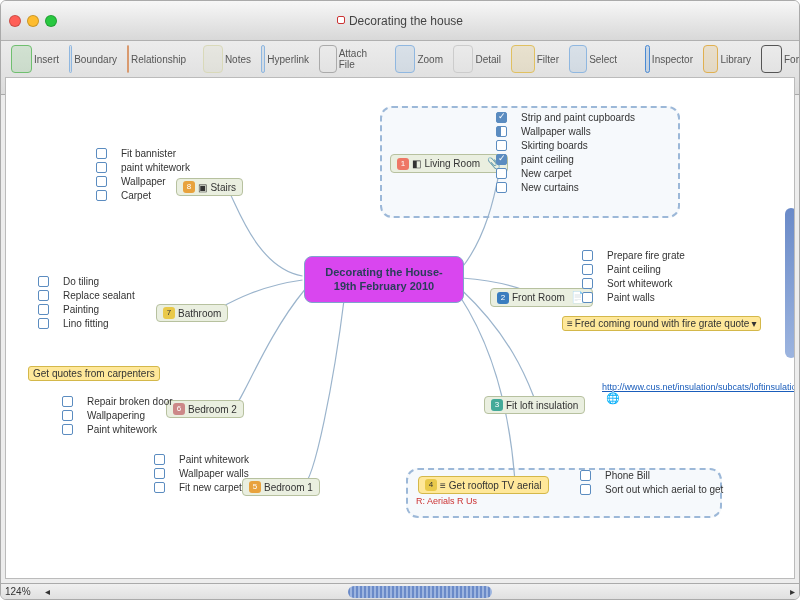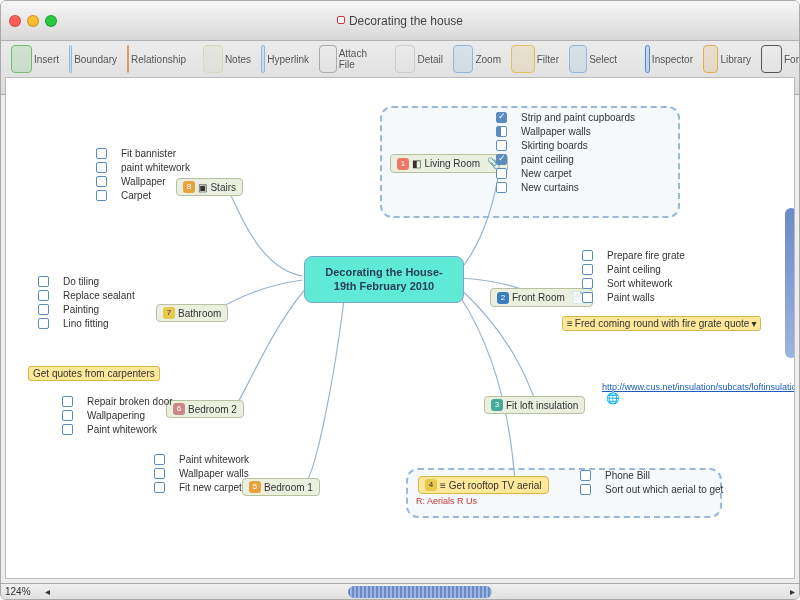--- a/index.html
+++ b/index.html
@@ -12,21 +12,21 @@
 .titletext { position:absolute; left:0; right:0; text-align:center; font-size:12px; color:#444; white-space:nowrap; }
 .titledot { display:inline-block; width:8px;height:8px;border:1px solid #c33;background:#fff;border-radius:2px;margin-right:4px;vertical-align:1px; }
 .toolbar { height:54px; background:linear-gradient(#ececec,#dcdcdc); border-bottom:1px solid #a9a9a9; display:flex; align-items:flex-start; padding:4px 10px; gap:14px; }
 .tgroup { display:flex; gap:10px; }
 .tbtn { display:flex; flex-direction:row; align-items:center; width:48px; gap:2px; cursor:pointer; }
 .ticon { width:28px;height:28px;border-radius:4px; display:flex;align-items:center;justify-content:center; }
 .tlabel { font-size:10px; color:#555; }
 .tspacer { flex:1; }
 .canvas { position:absolute; top:76px; left:4px; right:4px; bottom:20px; background:#fff; border:1px solid #bbb; overflow:hidden; }
 svg.lines { position:absolute; top:0; left:0; width:100%; height:100%; pointer-events:none; }
-.central { position:absolute; left:298px; top:178px; width:160px; padding:8px; background:#5eead4; border:1px solid #7fa4cc; border-radius:8px; text-align:center; font-weight:bold; color:#2a3e5a; font-size:11px; line-height:1.3; }
+.central { position:absolute; left:298px; top:178px; width:160px; padding:8px; background:#d946ef; border:1px solid #7fa4cc; border-radius:8px; text-align:center; font-weight:bold; color:#2a3e5a; font-size:11px; line-height:1.3; }
 .node { position:absolute; background:#eaefe0; border:1px solid #b7c19f; border-radius:4px; padding:2px 6px; display:flex; align-items:center; gap:3px; font-size:10px; cursor:pointer; }
 .badge { display:inline-block; width:12px;height:12px;border-radius:3px;font-size:8px;text-align:center;line-height:12px;color:#fff; }
 .b1{background:#e76;} .b2{background:#3a7dbf;} .b3{background:#4a9;} .b4{background:#e9c94a;color:#333;} .b5{background:#e8a23d;} .b6{background:#c88;} .b7{background:#e9c94a;color:#333;} .b8{background:#e8a23d;}
 .children { position:absolute; display:flex; flex-direction:column; gap:3px; }
 .child { display:flex; align-items:center; gap:14px; font-size:10px; white-space:nowrap; }
 .chk { width:11px;height:11px;border:1px solid #5b8cc0;border-radius:2px;background:#fff; display:inline-block; }
 .chk.done { background:#5b8cc0; position:relative; }
 .chk.done:after { content:"✓"; color:#fff; font-size:9px; position:absolute; left:1px; top:-2px; }
 .chk.half { background:linear-gradient(90deg,#5b8cc0 50%,#fff 50%); }
 .note { background:#ffe89a; border:1px solid #d4b84a; border-radius:3px; padding:1px 4px; font-size:10px; display:inline-flex; align-items:center; gap:2px; }
@@ -79,26 +79,26 @@
           <div class="tlabel">Hyperlink</div>
         </div>
         <div class="tbtn">
           <div class="ticon" style="background:#aaa33;border:1px solid #aaa;"></div>
           <div class="tlabel">Attach File</div>
         </div>
       </div>
     <div class="tspacer"></div>
     <div class="tgroup" id="tb-mid2">
         <div class="tbtn">
+          <div class="ticon" style="background:#8fb7e033;border:1px solid #8fb7e0;"></div>
+          <div class="tlabel">Zoom</div>
+        </div>
+        <div class="tbtn">
           <div class="ticon" style="background:#ccc33;border:1px solid #ccc;"></div>
           <div class="tlabel">Detail</div>
-        </div>
-        <div class="tbtn">
-          <div class="ticon" style="background:#8fb7e033;border:1px solid #8fb7e0;"></div>
-          <div class="tlabel">Zoom</div>
         </div>
         <div class="tbtn">
           <div class="ticon" style="background:#e0c06033;border:1px solid #e0c060;"></div>
           <div class="tlabel">Filter</div>
         </div>
         <div class="tbtn">
           <div class="ticon" style="background:#8fb7e033;border:1px solid #8fb7e0;"></div>
           <div class="tlabel">Select</div>
         </div>
       </div>

